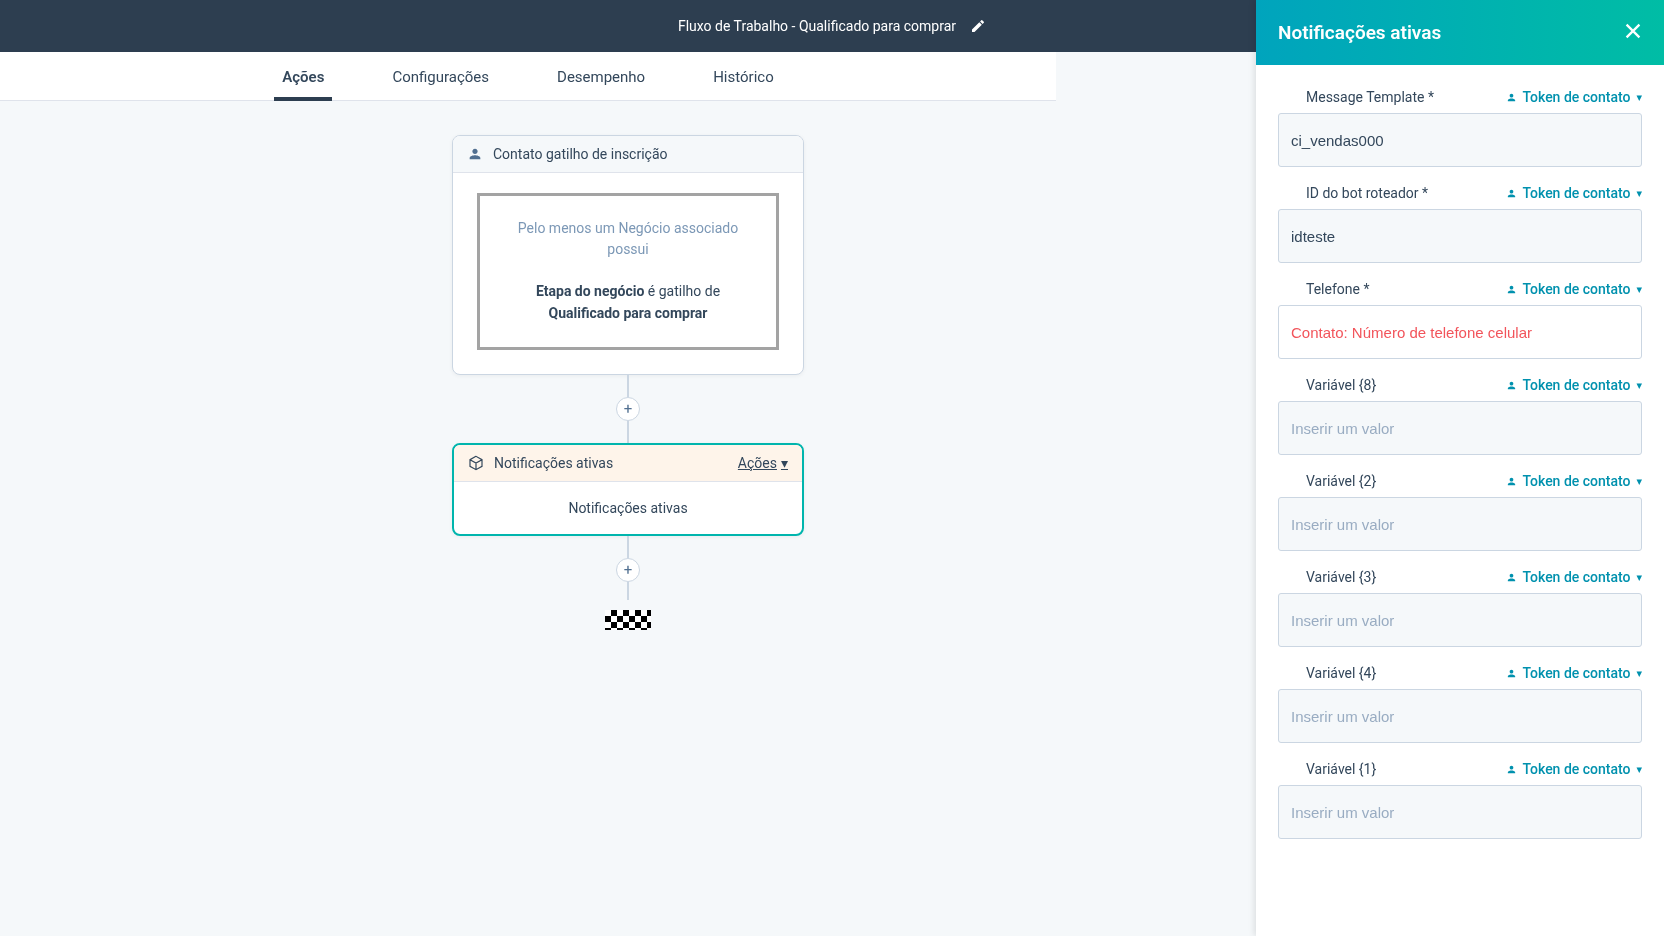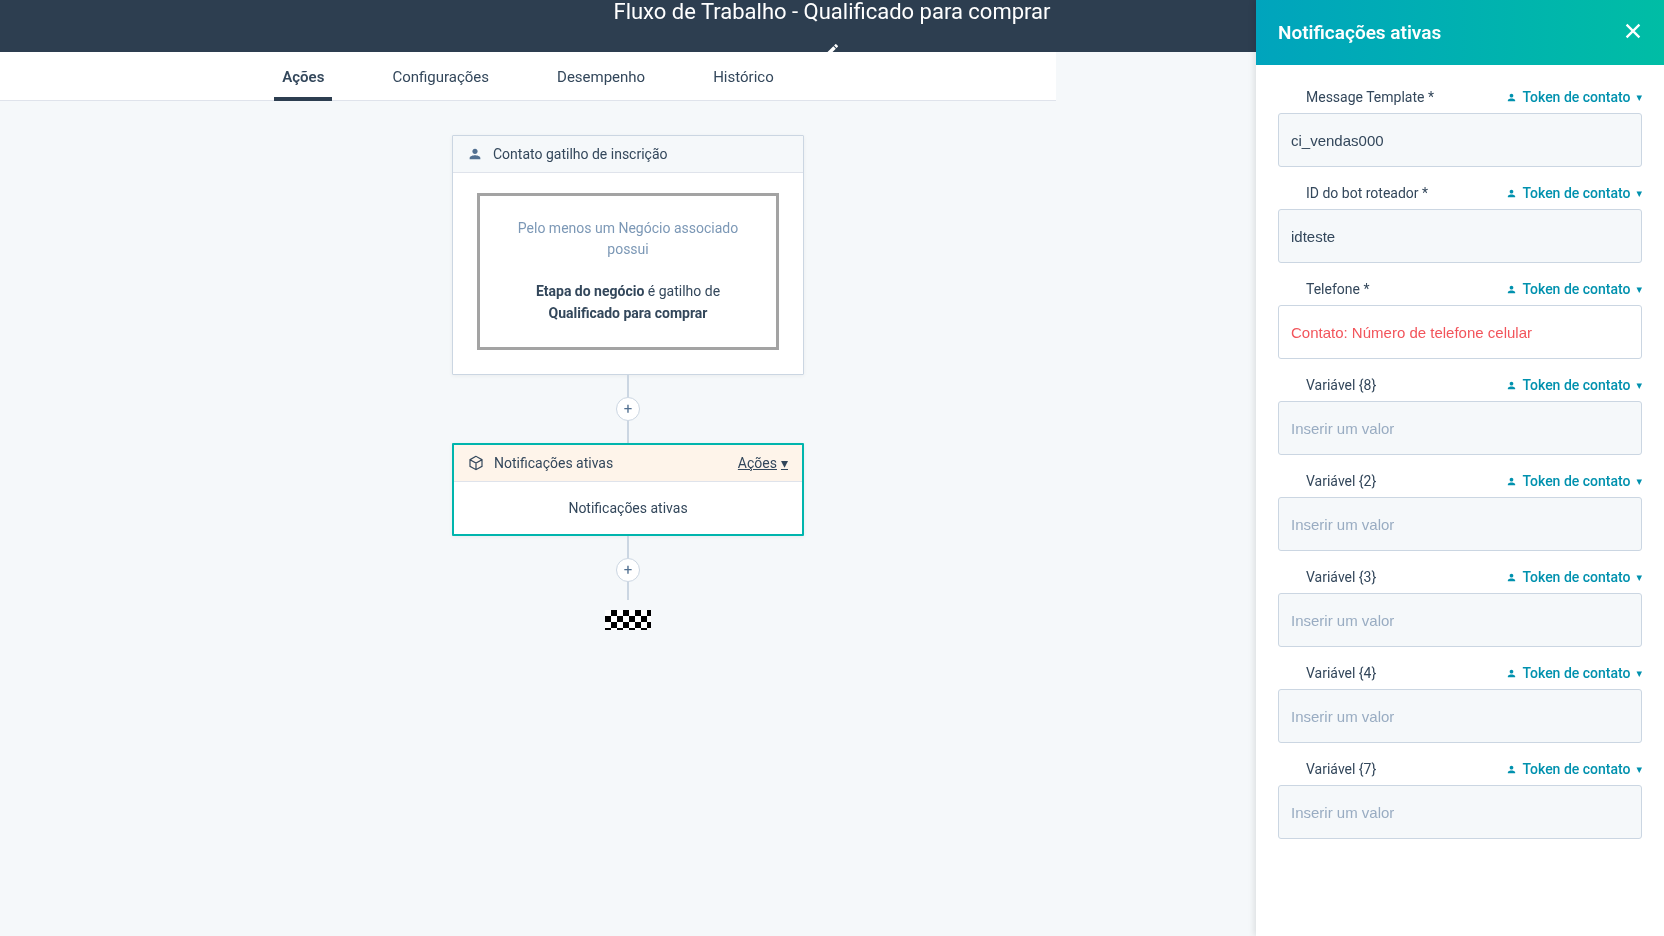--- a/index.html
+++ b/index.html
@@ -1,33 +1,33 @@
 <!DOCTYPE html>
 <html><head>
 <meta charset="utf-8">
 <style>
   * { box-sizing: border-box; margin: 0; padding: 0; }
   body { font-family: -apple-system, BlinkMacSystemFont, "Segoe UI", Roboto, Arial, sans-serif; background: #f5f8fa; width: 1664px; height: 936px; overflow: hidden; position: relative; color: #33475b; }
   
   
   .topbar { height: 52px; background: #2d3e50; display: flex; align-items: center; justify-content: center; position: relative; }
-  .topbar-title { color: #fff; font-size: 22px; font-weight: 400; display: flex; align-items: center; gap: 14px; flex-direction: column; }
+  .topbar-title { color: #fff; font-size: 14px; font-weight: 400; display: flex; align-items: center; gap: 14px; }
   .topbar-title .edit-icon { width: 16px; height: 16px; cursor: pointer; }
   .topbar-title .edit-icon svg { fill: #fff; }
   
   
   .tabbar { background: #fff; border-bottom: 1px solid #dfe3eb; height: 49px; display: flex; justify-content: center; align-items: flex-end; gap: 52px; padding-left: 0; width: 1056px; }
   .tab { font-size: 15px; color: #33475b; padding: 14px 8px 14px 8px; cursor: pointer; position: relative; }
   .tab.active { font-weight: 600; }
   .tab.active::after { content: ""; position: absolute; left: 0; right: 0; bottom: -1px; height: 4px; background: #2d3e50; }
   
   
   .canvas { position: absolute; top: 101px; left: 0; right: 408px; bottom: 0; display: flex; flex-direction: column; align-items: center; padding-top: 34px; }
   
-  .node { width: 352px; background: #fff; border: 1px solid #cbd6e2; border-radius: 1px; box-shadow: 0 1px 4px rgba(0,0,0,.05); overflow: hidden; }
+  .node { width: 352px; background: #fff; border: 1px solid #cbd6e2; border-radius: 8px; box-shadow: 0 1px 4px rgba(0,0,0,.05); overflow: hidden; }
   .node-head { background: #f5f8fa; border-bottom: 1px solid #dfe3eb; padding: 10px 14px; display: flex; align-items: center; gap: 10px; font-size: 14px; color: #33475b; }
   .node-head.selected { background: #fef4ea; }
   .node.selected { border: 2px solid #00b5ad; }
   .node-head .spacer { flex: 1; }
   .node-head .actions-link { color: #33475b; font-size: 14px; text-decoration: underline; display: flex; align-items: center; gap: 4px; cursor: pointer; }
   .node-body { padding: 18px 24px; text-align: center; font-size: 14px; color: #33475b; }
   .trigger-body { padding: 20px 24px 24px 24px; }
   .trigger-inner { border: 3px solid #a3a3a3; padding: 22px 26px; font-size: 14px; color: #33475b; text-align: center; }
   .trigger-inner .line1 { color: #7c98b6; margin-bottom: 20px; line-height: 1.5; }
   .trigger-inner .line2 { line-height: 1.6; }
@@ -207,21 +207,21 @@
           <span class="field-label">Variável {4}</span>
           <span class="token-link">
             <svg viewBox="0 0 24 24">
               <path d="M12 12c2.2 0 4-1.8 4-4s-1.8-4-4-4-4 1.8-4 4 1.8 4 4 4zm0 2c-2.7 0-8 1.3-8 4v2h16v-2c0-2.7-5.3-4-8-4z"></path>
             </svg>
             <span>Token de contato</span>
             <span class="caret">▾</span>
           </span>
         </div><input type="text" class="field-input" placeholder="Inserir um valor" style=""></div>
       <div class="field"><div class="field-row">
-          <span class="field-label">Variável {7}</span>
+          <span class="field-label">Variável {1}</span>
           <span class="token-link">
             <svg viewBox="0 0 24 24">
               <path d="M12 12c2.2 0 4-1.8 4-4s-1.8-4-4-4-4 1.8-4 4 1.8 4 4 4zm0 2c-2.7 0-8 1.3-8 4v2h16v-2c0-2.7-5.3-4-8-4z"></path>
             </svg>
             <span>Token de contato</span>
             <span class="caret">▾</span>
           </span>
         </div><input type="text" class="field-input" placeholder="Inserir um valor" style=""></div>
     </div>
 </div>

